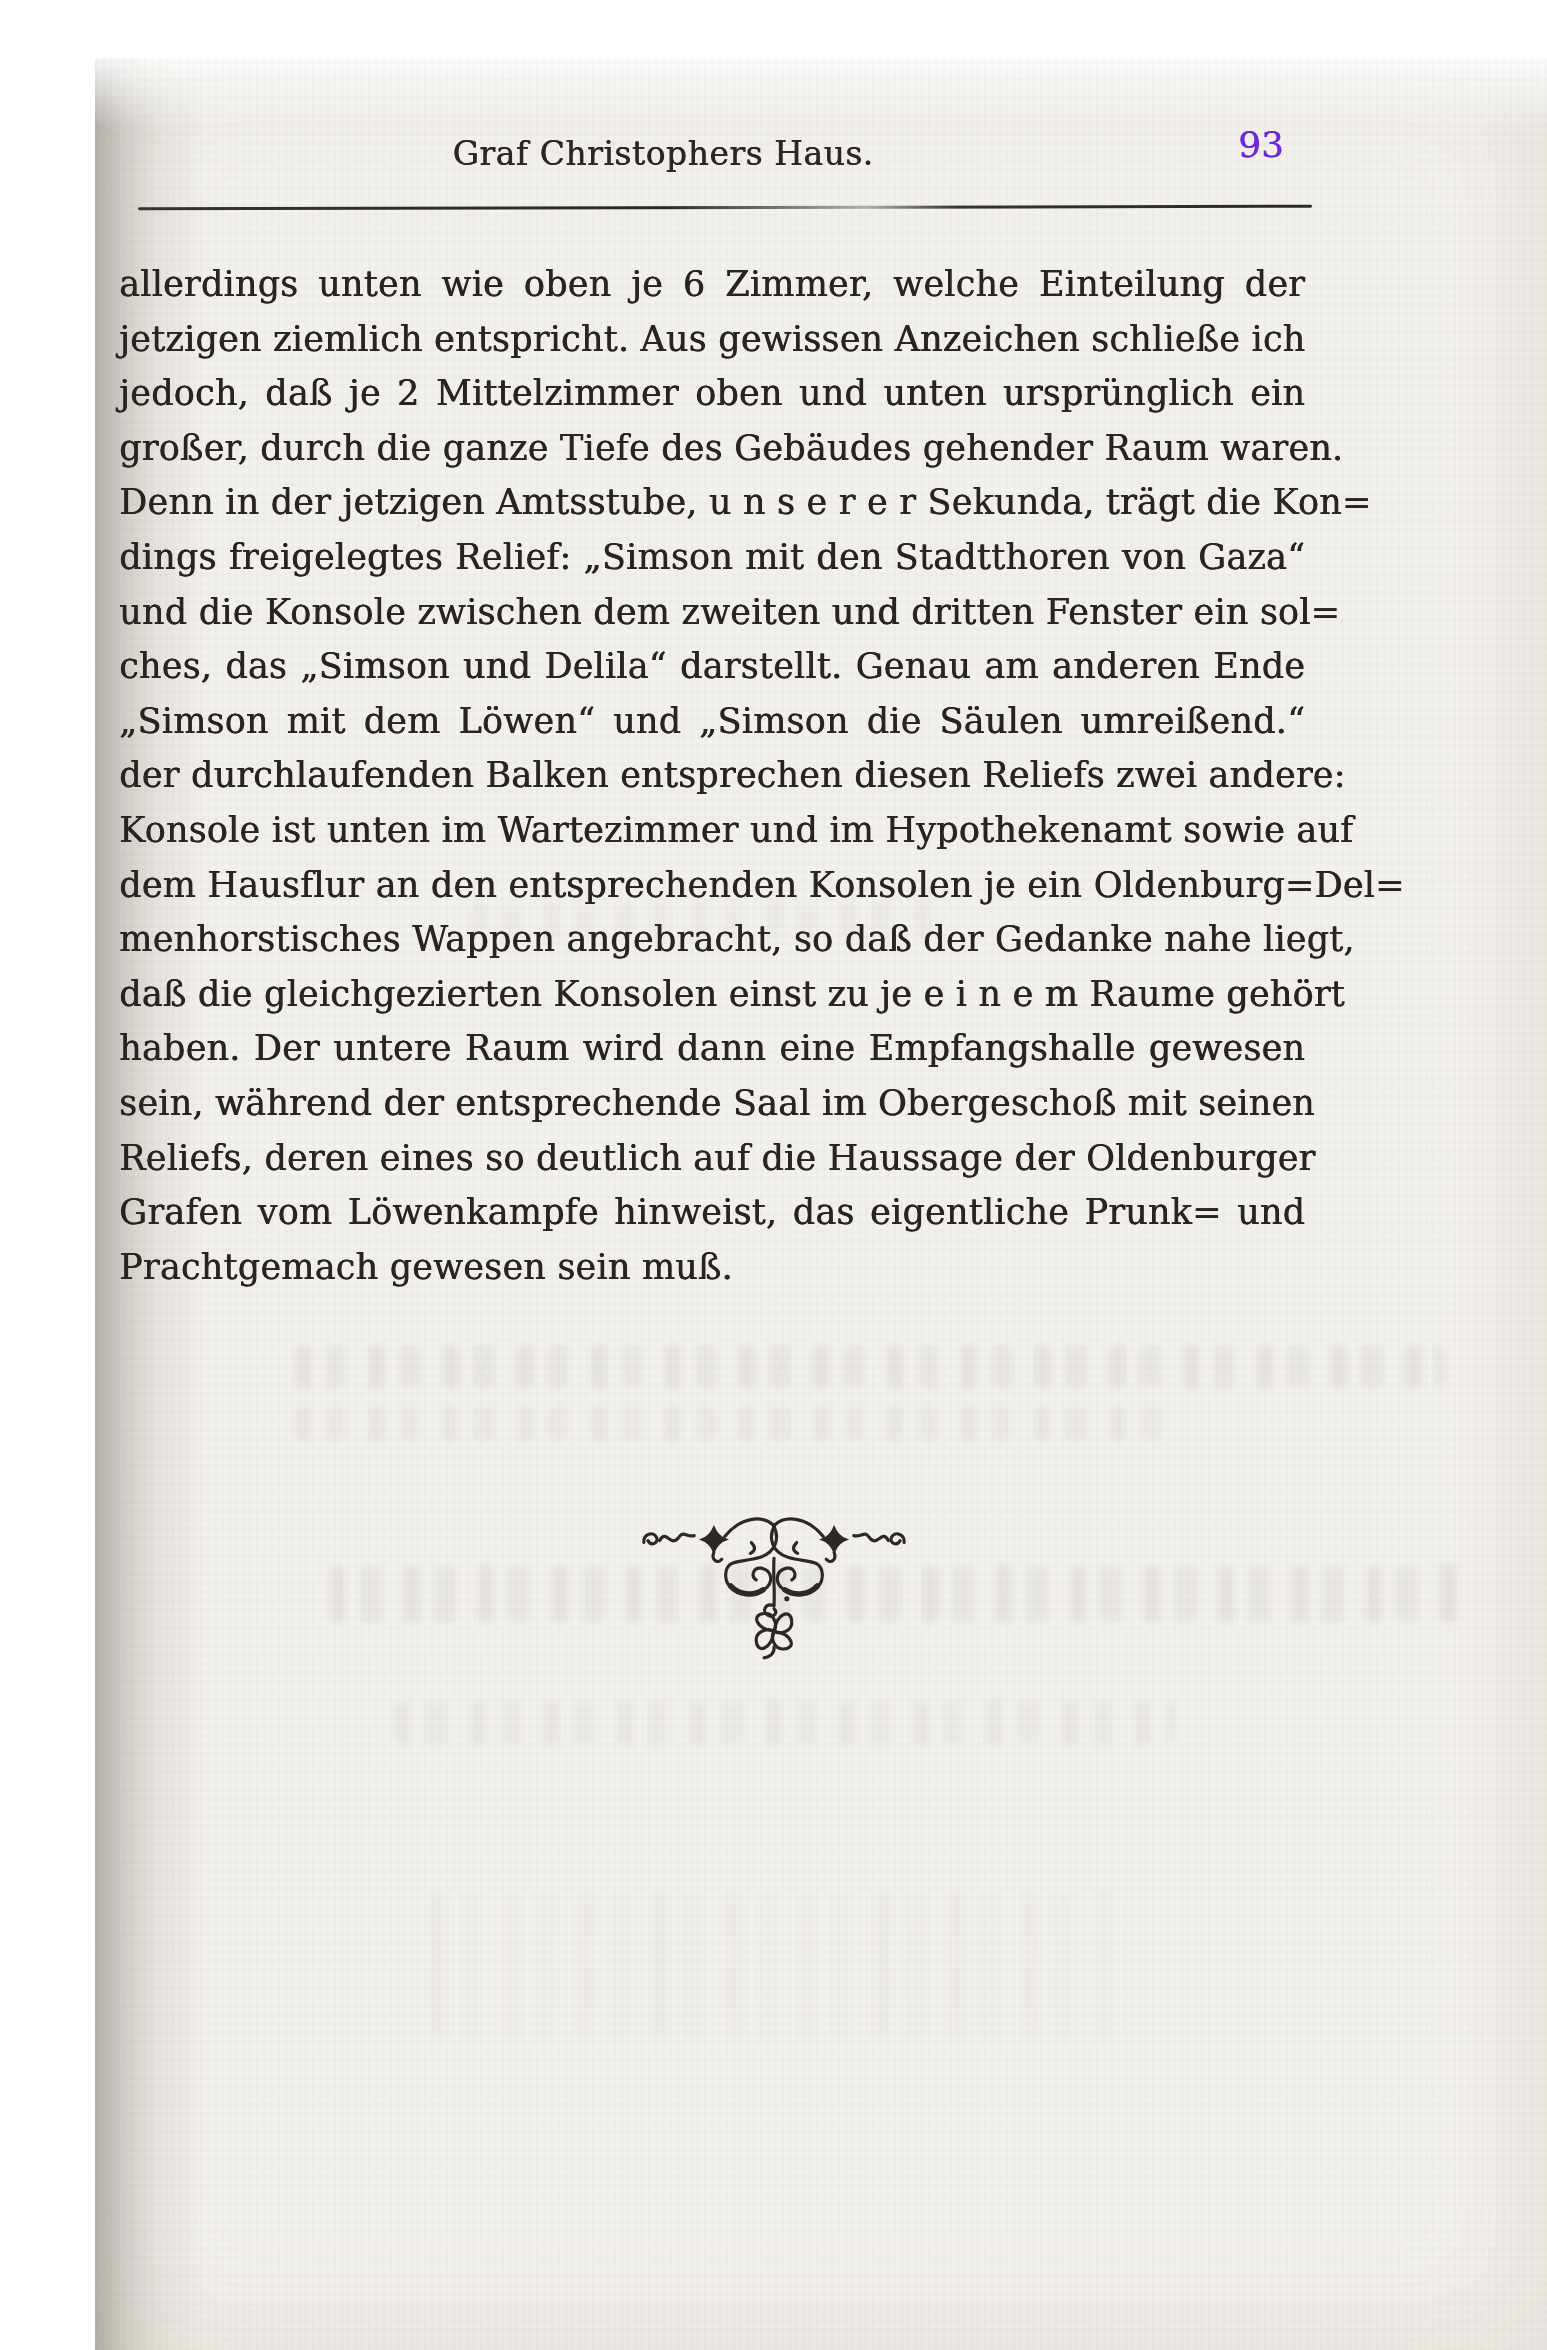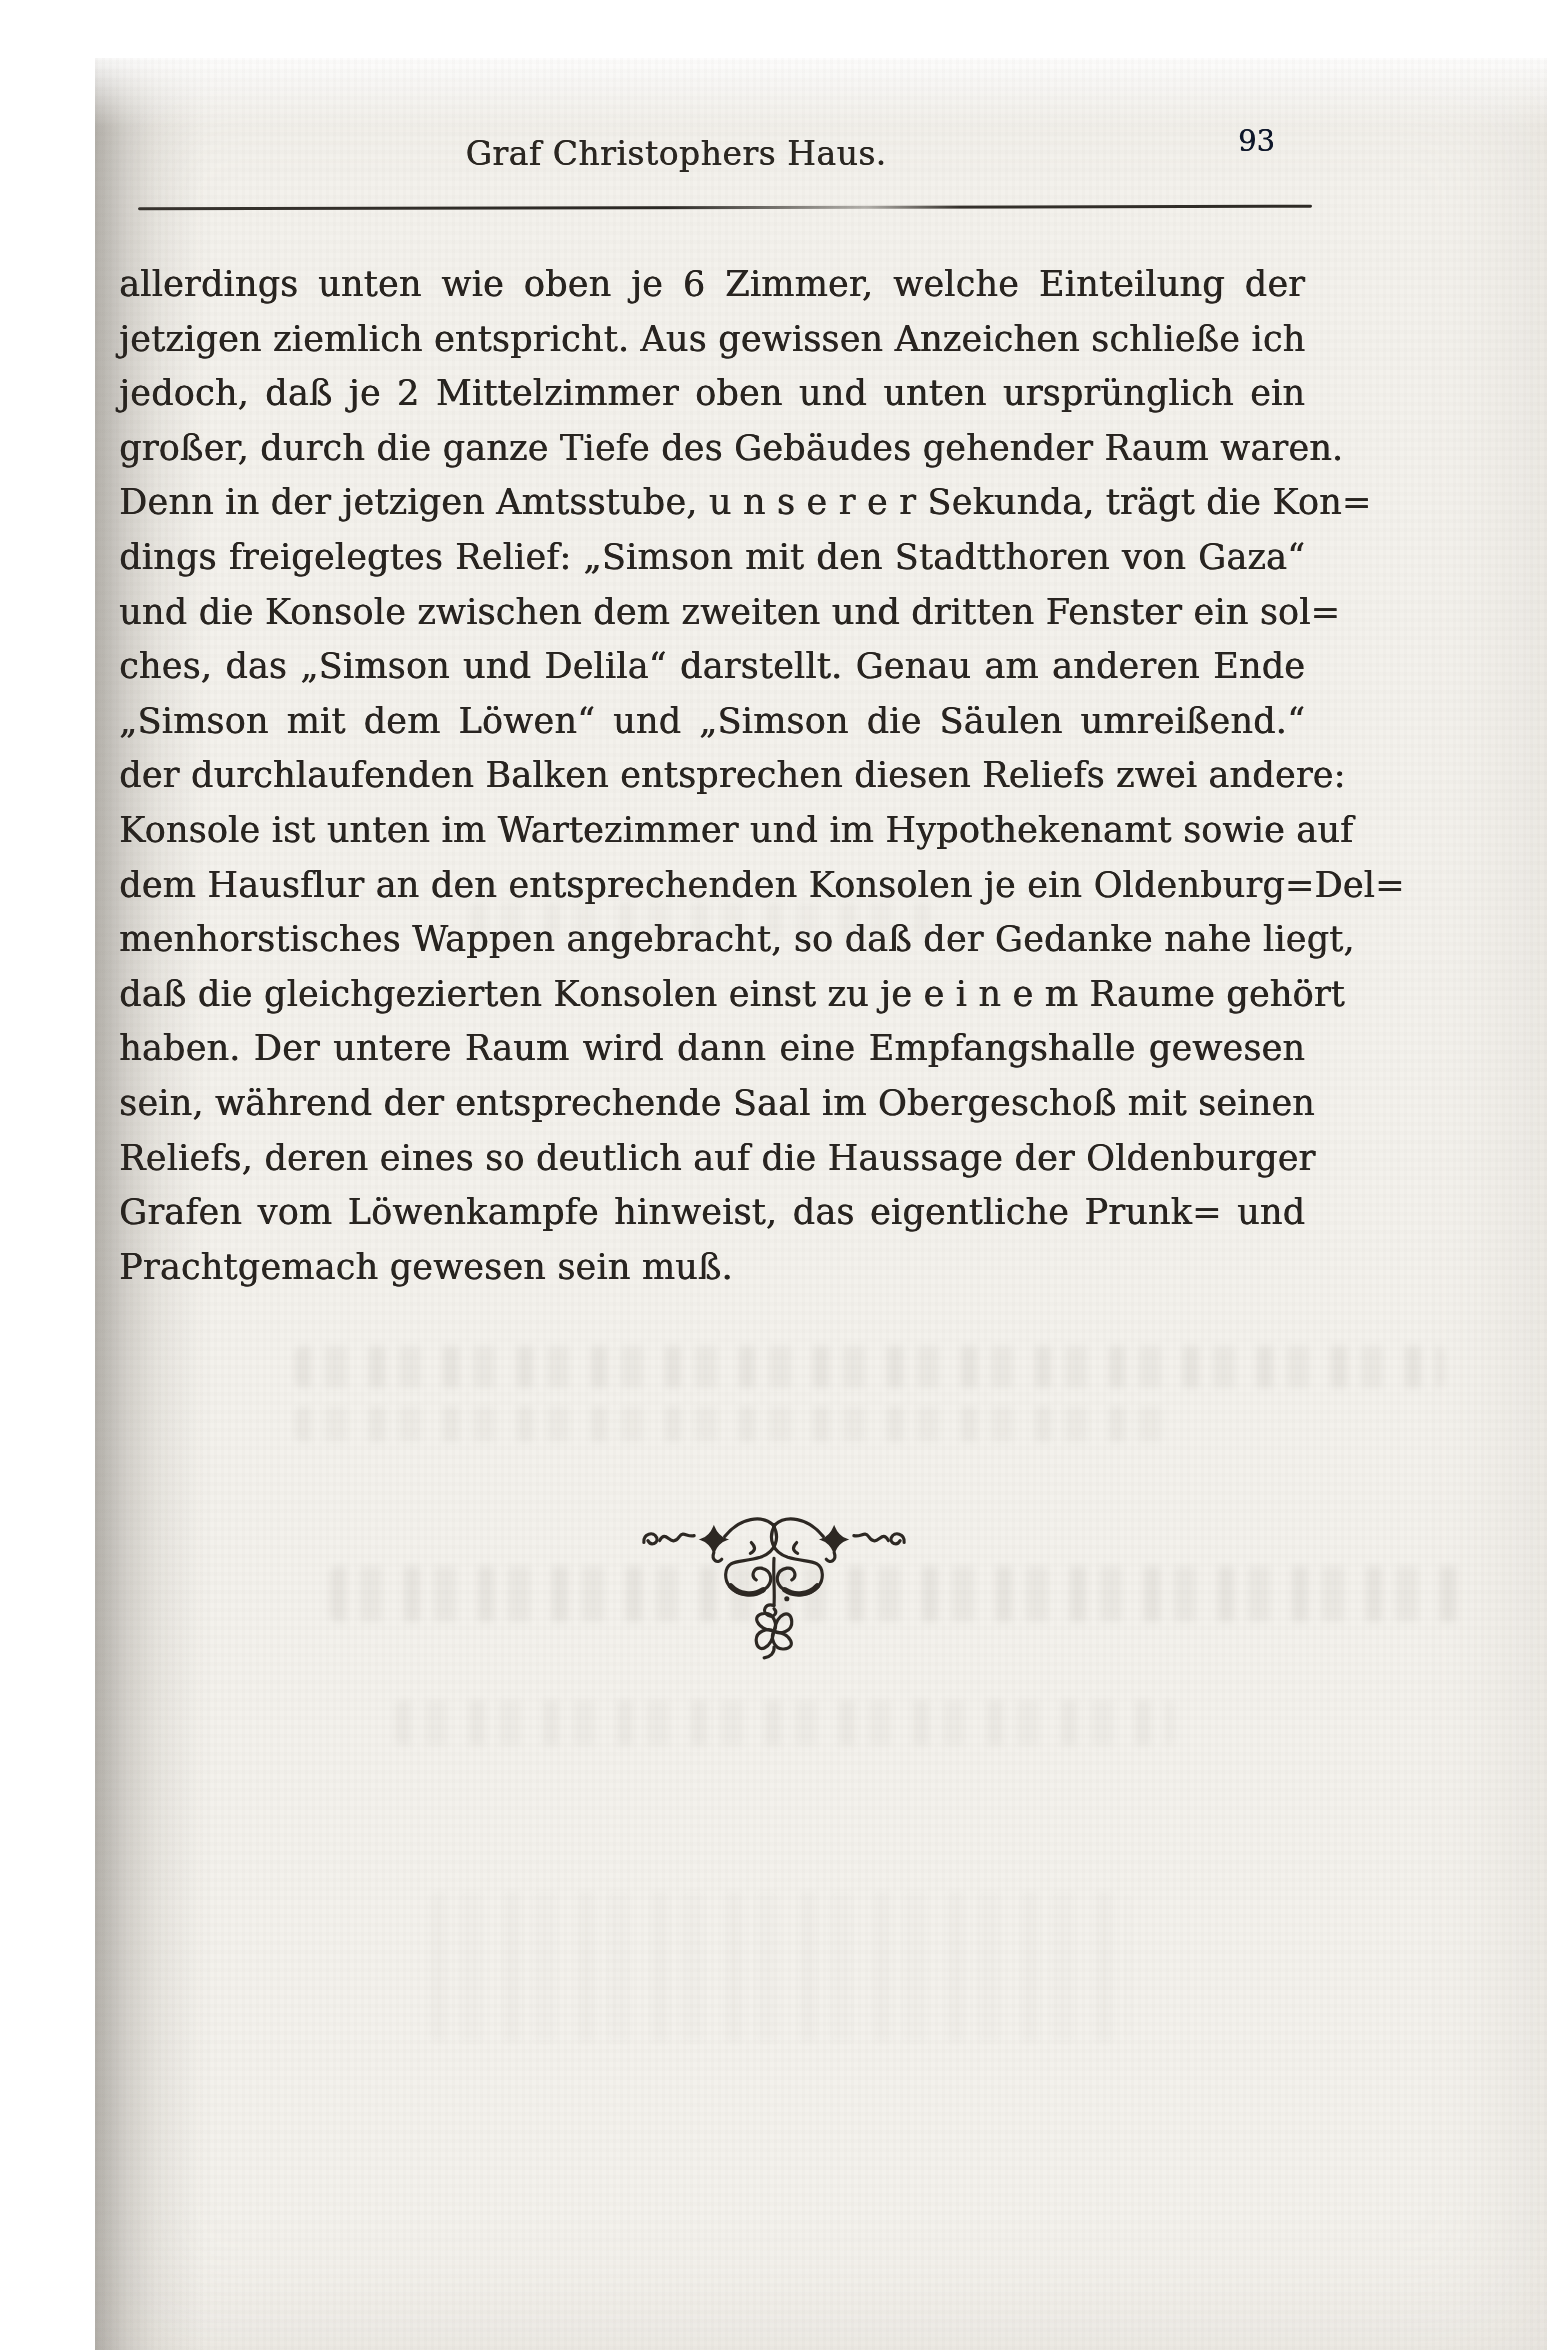--- a/index.html
+++ b/index.html
@@ -29,30 +29,30 @@
       rgba(140,136,129,.28) 28%,
       rgba(160,156,148,.14) 55%,
       rgba(0,0,0,0) 100%);
   }
   .top-fade{
     position:absolute;left:0;top:0;right:0;height:70px;
     background:linear-gradient(to bottom, rgba(255,255,255,.9), rgba(255,255,255,0));
   }
   
   .header-title{
-    position:absolute;left:134px;top:134px;width:1180px;
+    position:absolute;left:121px;top:134px;width:1180px;
     text-align:center;
     transform:translateX(-48px);
     font-size:33px;letter-spacing:.5px;
     color:#2b2722;
     text-shadow:.5px 0 0 currentColor;
   }
   .page-number{
     position:absolute;left:1238px;top:124px;width:90px;
-    font-size:29px;color:#0f172a;text-shadow:.4px 0 0 currentColor;
+    font-size:36px;color:#6d28d9;text-shadow:.4px 0 0 currentColor;
   }
   .header-rule{
     position:absolute;left:138px;top:206px;width:1174px;height:3px;
     border-radius:2px;
     background:linear-gradient(to right,
       #37332e 0%, #2c2925 45%, rgba(60,56,50,.35) 62%, #35312c 70%, #2e2b26 100%);
     transform:rotate(-0.12deg);
   }
   
   .body-text{

